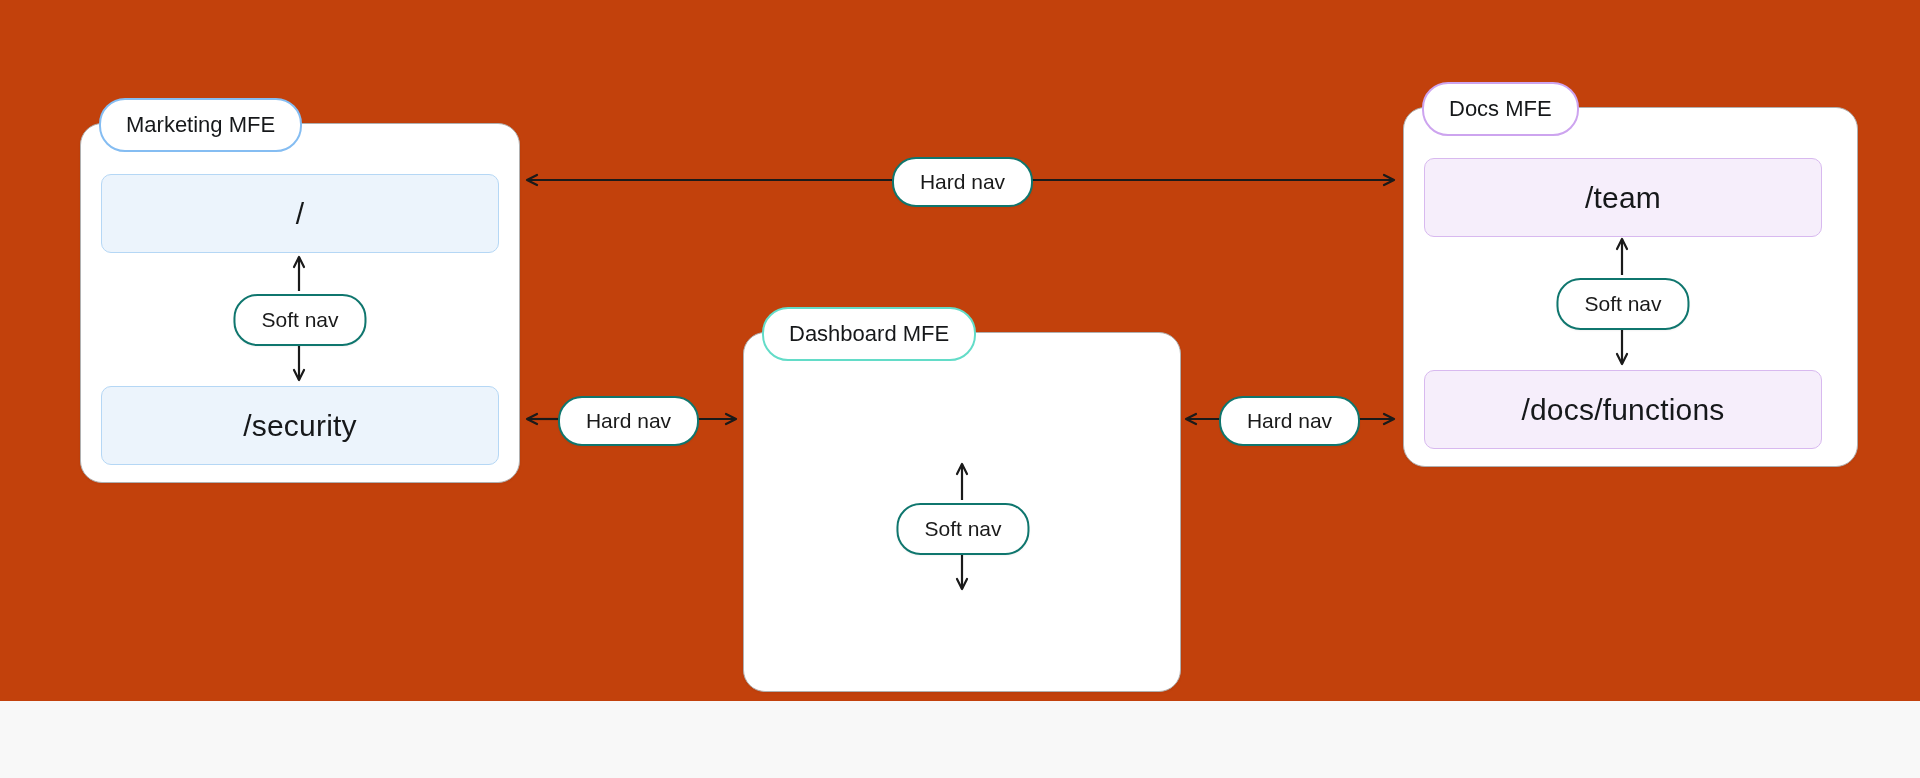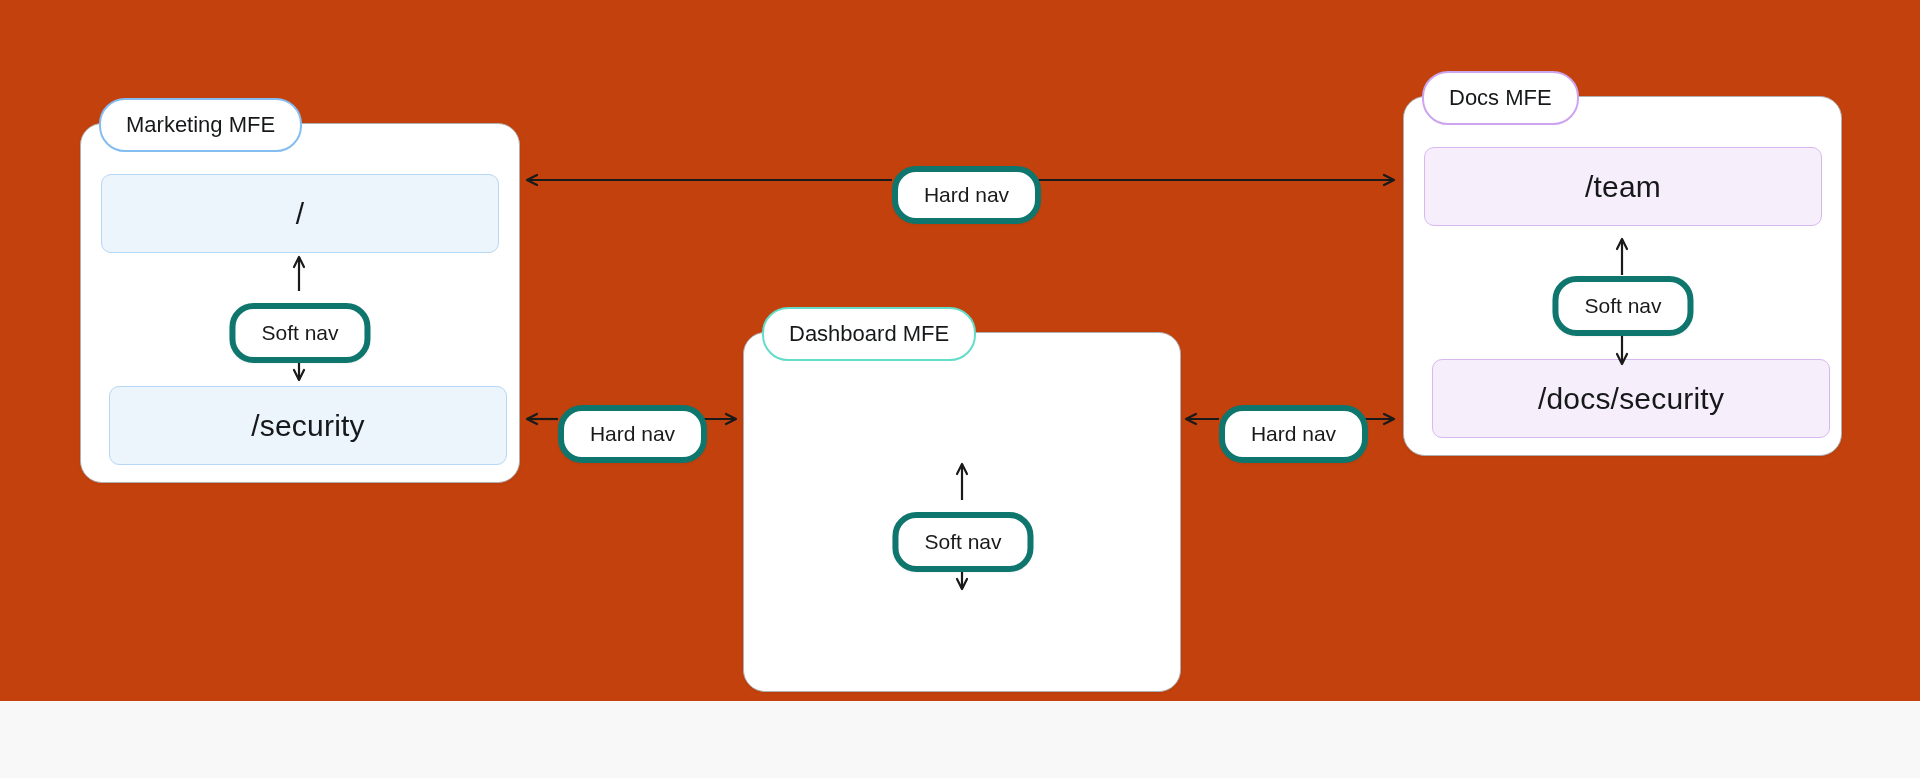--- a/index.html
+++ b/index.html
@@ -47,35 +47,34 @@
     border: 1px solid var(--box-border);
     border-radius: 10px;
     display: flex;
     align-items: center;
     justify-content: center;
     font-size: 30px;
     color: #16181a;
     letter-spacing: 0.2px;
   }
   .route-box.first { top: 50px; }
-  .route-box.second { top: 262px; margin-left: 8px; }
+  .route-box.second { top: 262px; }
   .nav-pill {
     position: absolute;
     display: flex;
     align-items: center;
     justify-content: center;
     background: #ffffff;
-    border: 6px solid #0f766e;
+    border: 2px solid #0f766e;
     border-radius: 24px;
     box-shadow: 0 1px 2px rgba(0,0,0,0.05);
     font-size: 21px;
     color: #1a1a1a;
     white-space: nowrap;
     z-index: 2;
-    margin-top: 9px;
   }
   .soft-pill {
     left: 219px;
     top: 170px;
     transform: translateX(-50%);
     height: 48px;
     padding: 0 26px;
   }
   .hard-pill {
     height: 46px;
@@ -143,24 +142,24 @@
     <div class="route-box first">/</div>
     <div class="nav-pill soft-pill">Soft nav</div>
     <div class="route-box second">/security</div>
   </div>
 
   <div class="card" style="left: 743px; top: 332px; width: 436px; height: 358px; --accent: #63dcc8; --box-bg: #e8faf6; --box-border: #8ee6d4;">
     <div class="card-label">Dashboard MFE</div>
     <div class="nav-pill soft-pill">Soft nav</div>
   </div>
 
-  <div class="card" style="left: 1403px; top: 96px; width: 437px; height: 358px; --accent: #cda4ef; --box-bg: #f6eefb; --box-border: #d8b9ef;">
+  <div class="card" style="left: 1403px; top: 107px; width: 437px; height: 358px; padding-left: 16px; --accent: #cda4ef; --box-bg: #f6eefb; --box-border: #d8b9ef;">
     <div class="card-label">Docs MFE</div>
     <div class="route-box first">/team</div>
     <div class="nav-pill soft-pill">Soft nav</div>
-    <div class="route-box second">/docs/security</div>
+    <div class="route-box second">/docs/functions</div>
   </div>
 
   <div class="nav-pill hard-pill" id="hard-pill-top">Hard nav</div>
   <div class="nav-pill hard-pill" id="hard-pill-left">Hard nav</div>
   <div class="nav-pill hard-pill" id="hard-pill-right">Hard nav</div>
 
 </div>
 
 </body></html>

